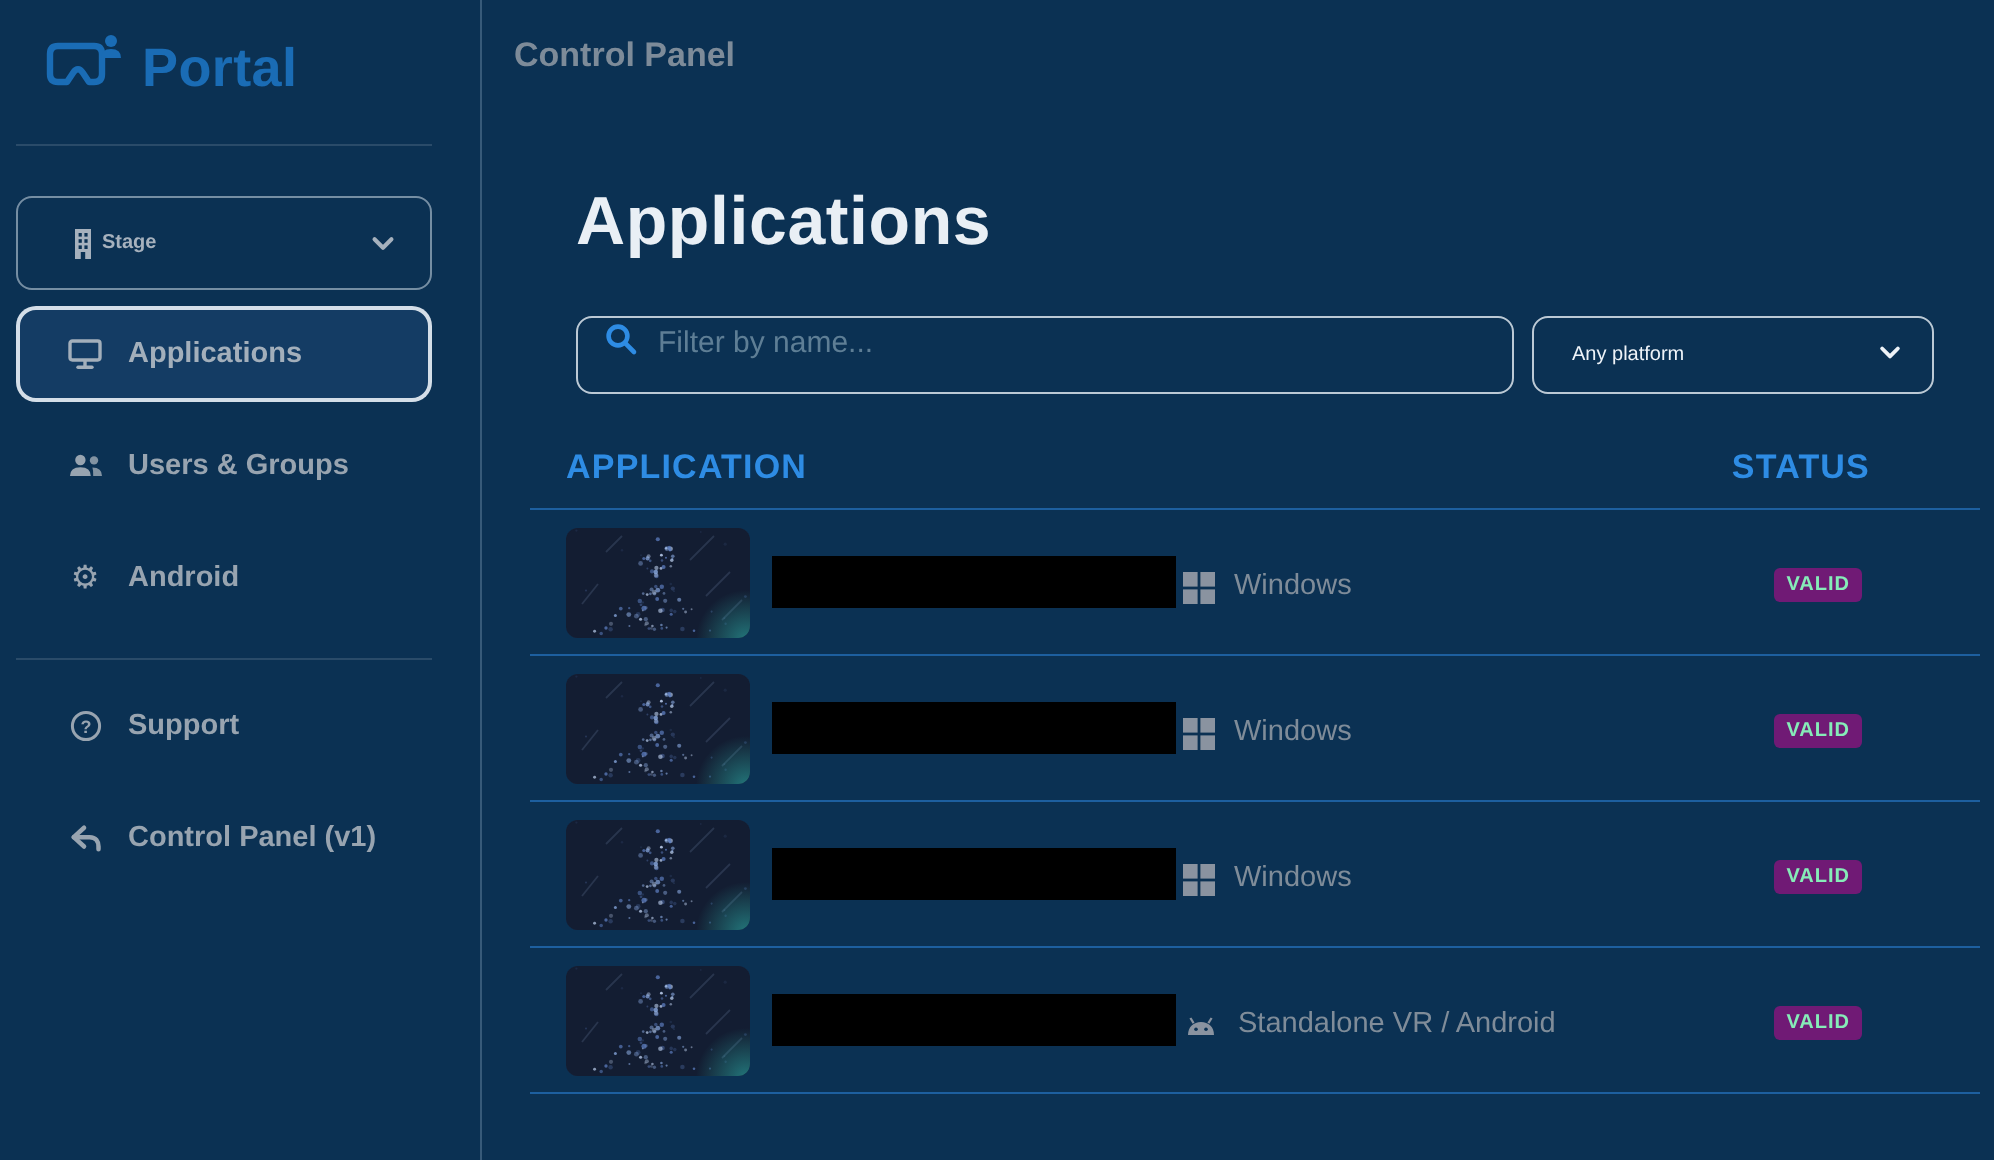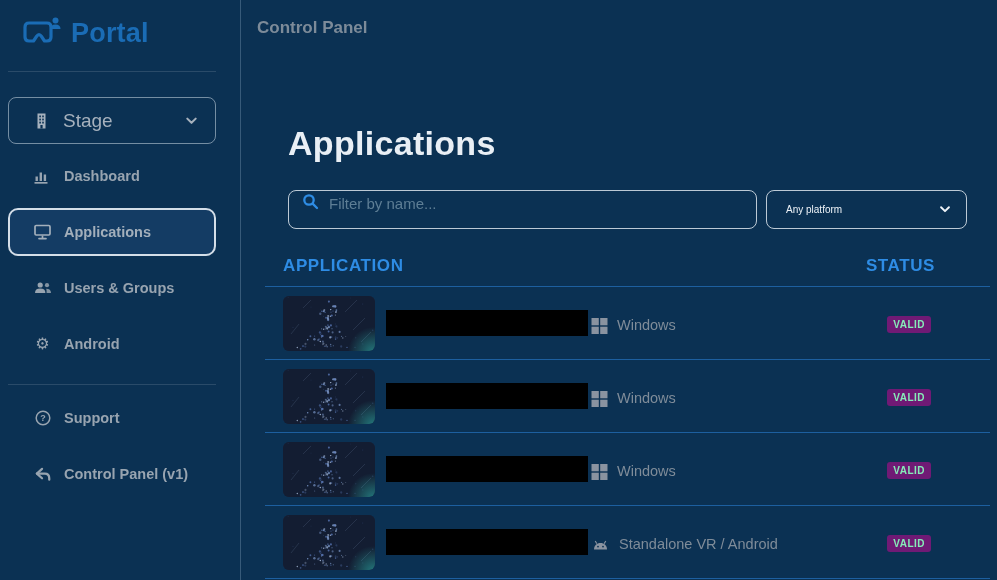--- a/index.html
+++ b/index.html
@@ -20,40 +20,40 @@
   .logo { display: flex; align-items: center; gap: 9px; padding: 4px 0 14px 22px; }
   .logo-text { color: #1a6cb5; font-size: 27px; font-weight: bold; letter-spacing: 0.2px; }
   .sb-divider { border: none; border-top: 1px solid rgba(255,255,255,0.13); margin: 6px 24px 0 8px; }
 
   .stage-box {
     margin: 25px 24px 0 8px; height: 47px;
     border: 1px solid rgba(205,218,230,0.55); border-radius: 8px;
     display: flex; align-items: center; padding: 0 16px 0 23px;
     color: #a6b1bd; cursor: pointer;
   }
-  .stage-box .label { font-size: 19px; font-weight: 400; margin-left: 12px; }
+  .stage-box .label { font-size: 10px; font-weight: 700; margin-left: 0; }
   .stage-box .chev { margin-left: auto; display: flex; }
 
   .nav-item {
     height: 48px; margin: 8px 24px 0 8px;
     display: flex; align-items: center; padding-left: 23px;
     color: #98a4b0; font-size: 14.5px; font-weight: 600;
     border-radius: 10px; border: 2px solid transparent; cursor: pointer;
   }
   .nav-item .nav-label { margin-left: 12px; }
   .nav-item.active {
     background: #143c64;
     border-color: rgba(222,231,239,0.95);
     color: #a3afbb;
   }
   .nav-icon { width: 19px; display: flex; justify-content: center; align-items: center; }
   .gear-glyph { font-size: 16px; line-height: 1; font-family: "DejaVu Sans", sans-serif; }
 
   
-  .main { flex: 1; display: flex; flex-direction: column; gap: 32px; }
+  .main { flex: 1; display: flex; flex-direction: column; }
   .topbar {
     height: 56px; display: flex; align-items: center;
     padding-left: 16px; color: #7d8b99; font-weight: bold; font-size: 17px;
   }
   .content { padding: 0 7px 0 24px; }
   .page-title {
     margin: 36px 0 0 23px; color: #e9eff5;
     font-size: 34px; font-weight: 800; letter-spacing: 0.3px;
   }
 
@@ -140,31 +140,20 @@
       </span>
       <span class="label">Stage</span>
       <span class="chev">
         <svg width="15" height="15" viewBox="0 0 16 16" fill="none">
             <path d="M3.5 6 L8 10.5 L12.5 6" stroke="#a6b1bd" stroke-width="2.2" stroke-linecap="round" stroke-linejoin="round"></path>
           </svg>
       </span>
     </div>
 
     <nav>
-      <div class="nav-item">
-        <span class="nav-icon">
-          <svg width="17" height="15" viewBox="0 0 17 15">
-            <rect x="1.5" y="7.5" width="2.4" height="4.5" fill="#98a4b0"></rect>
-            <rect x="5.6" y="3.5" width="2.4" height="8.5" fill="#98a4b0"></rect>
-            <rect x="9.7" y="5.5" width="2.4" height="6.5" fill="#98a4b0"></rect>
-            <rect x="0.5" y="13" width="13" height="1.7" fill="#98a4b0"></rect>
-          </svg>
-        </span>
-        <span class="nav-label">Dashboard</span>
-      </div>
 
       <div class="nav-item active">
         <span class="nav-icon">
           <svg width="17" height="16" viewBox="0 0 17 16" fill="none">
             <rect x="1" y="1.5" width="15" height="9.5" rx="1.2" stroke="#a3afbb" stroke-width="1.7"></rect>
             <path d="M8.5 11.5 V14" stroke="#a3afbb" stroke-width="1.7"></path>
             <path d="M5 14.6 H12" stroke="#a3afbb" stroke-width="1.7" stroke-linecap="round"></path>
           </svg>
         </span>
         <span class="nav-label">Applications</span>

